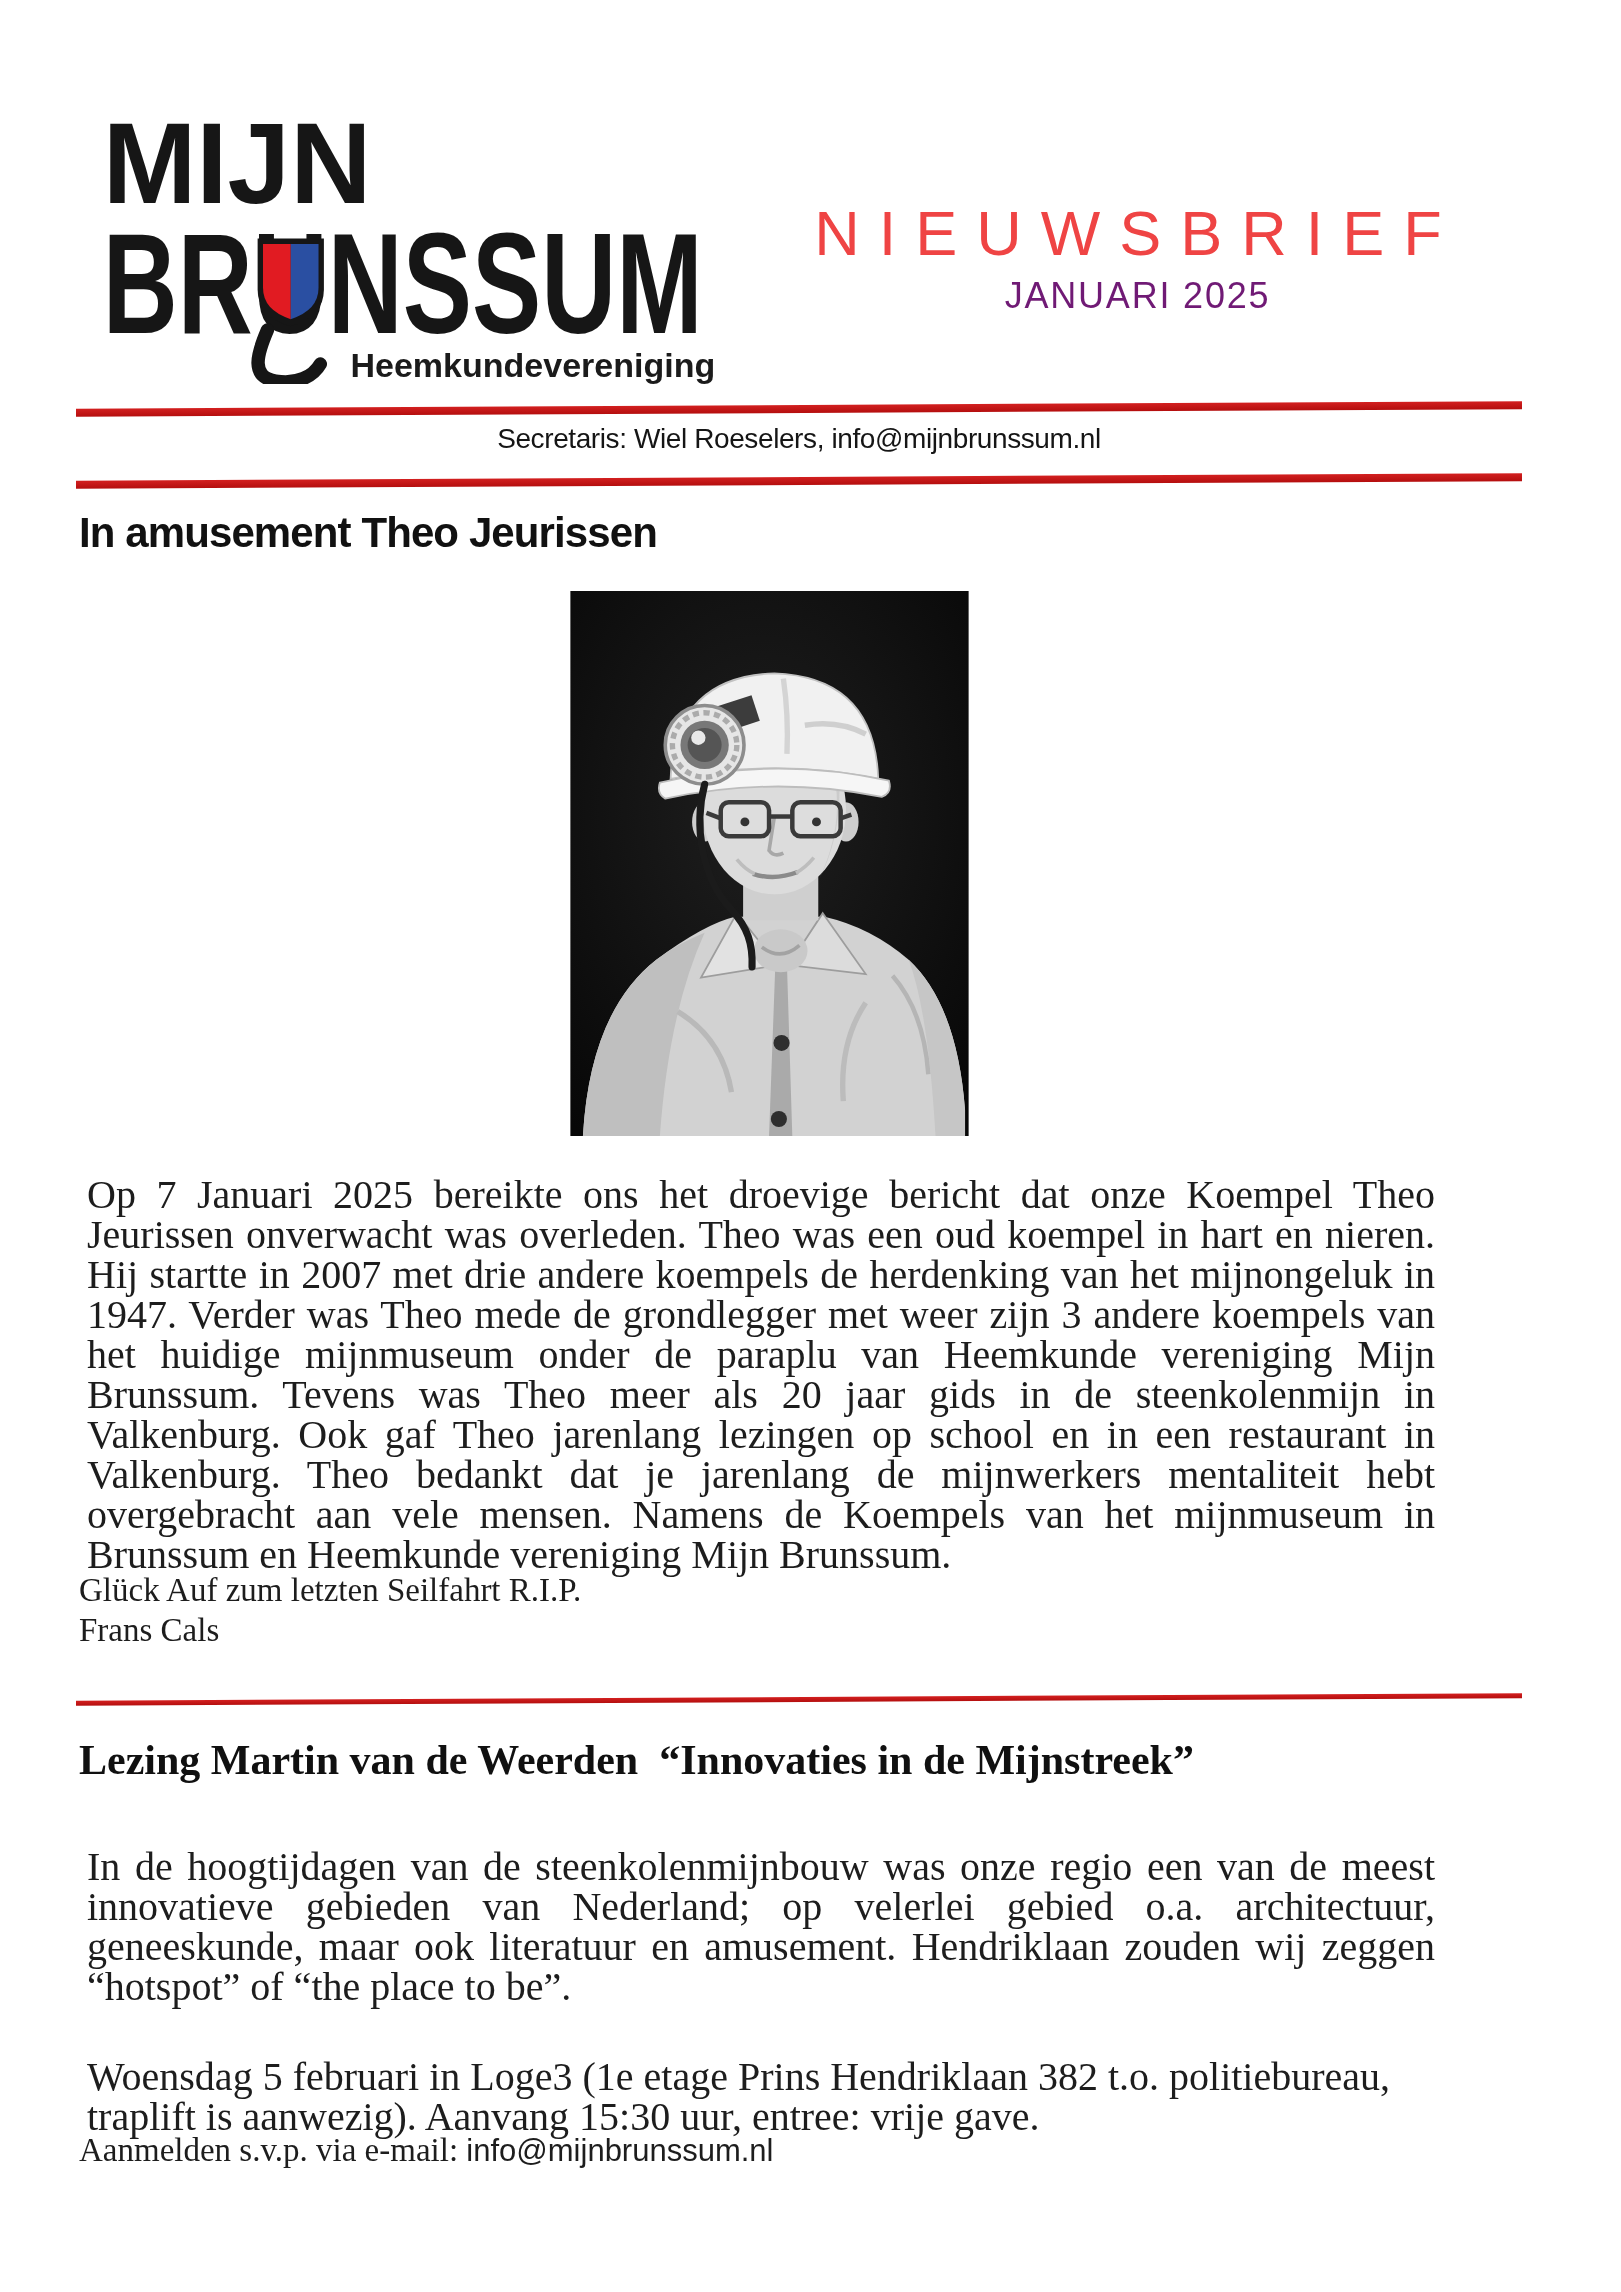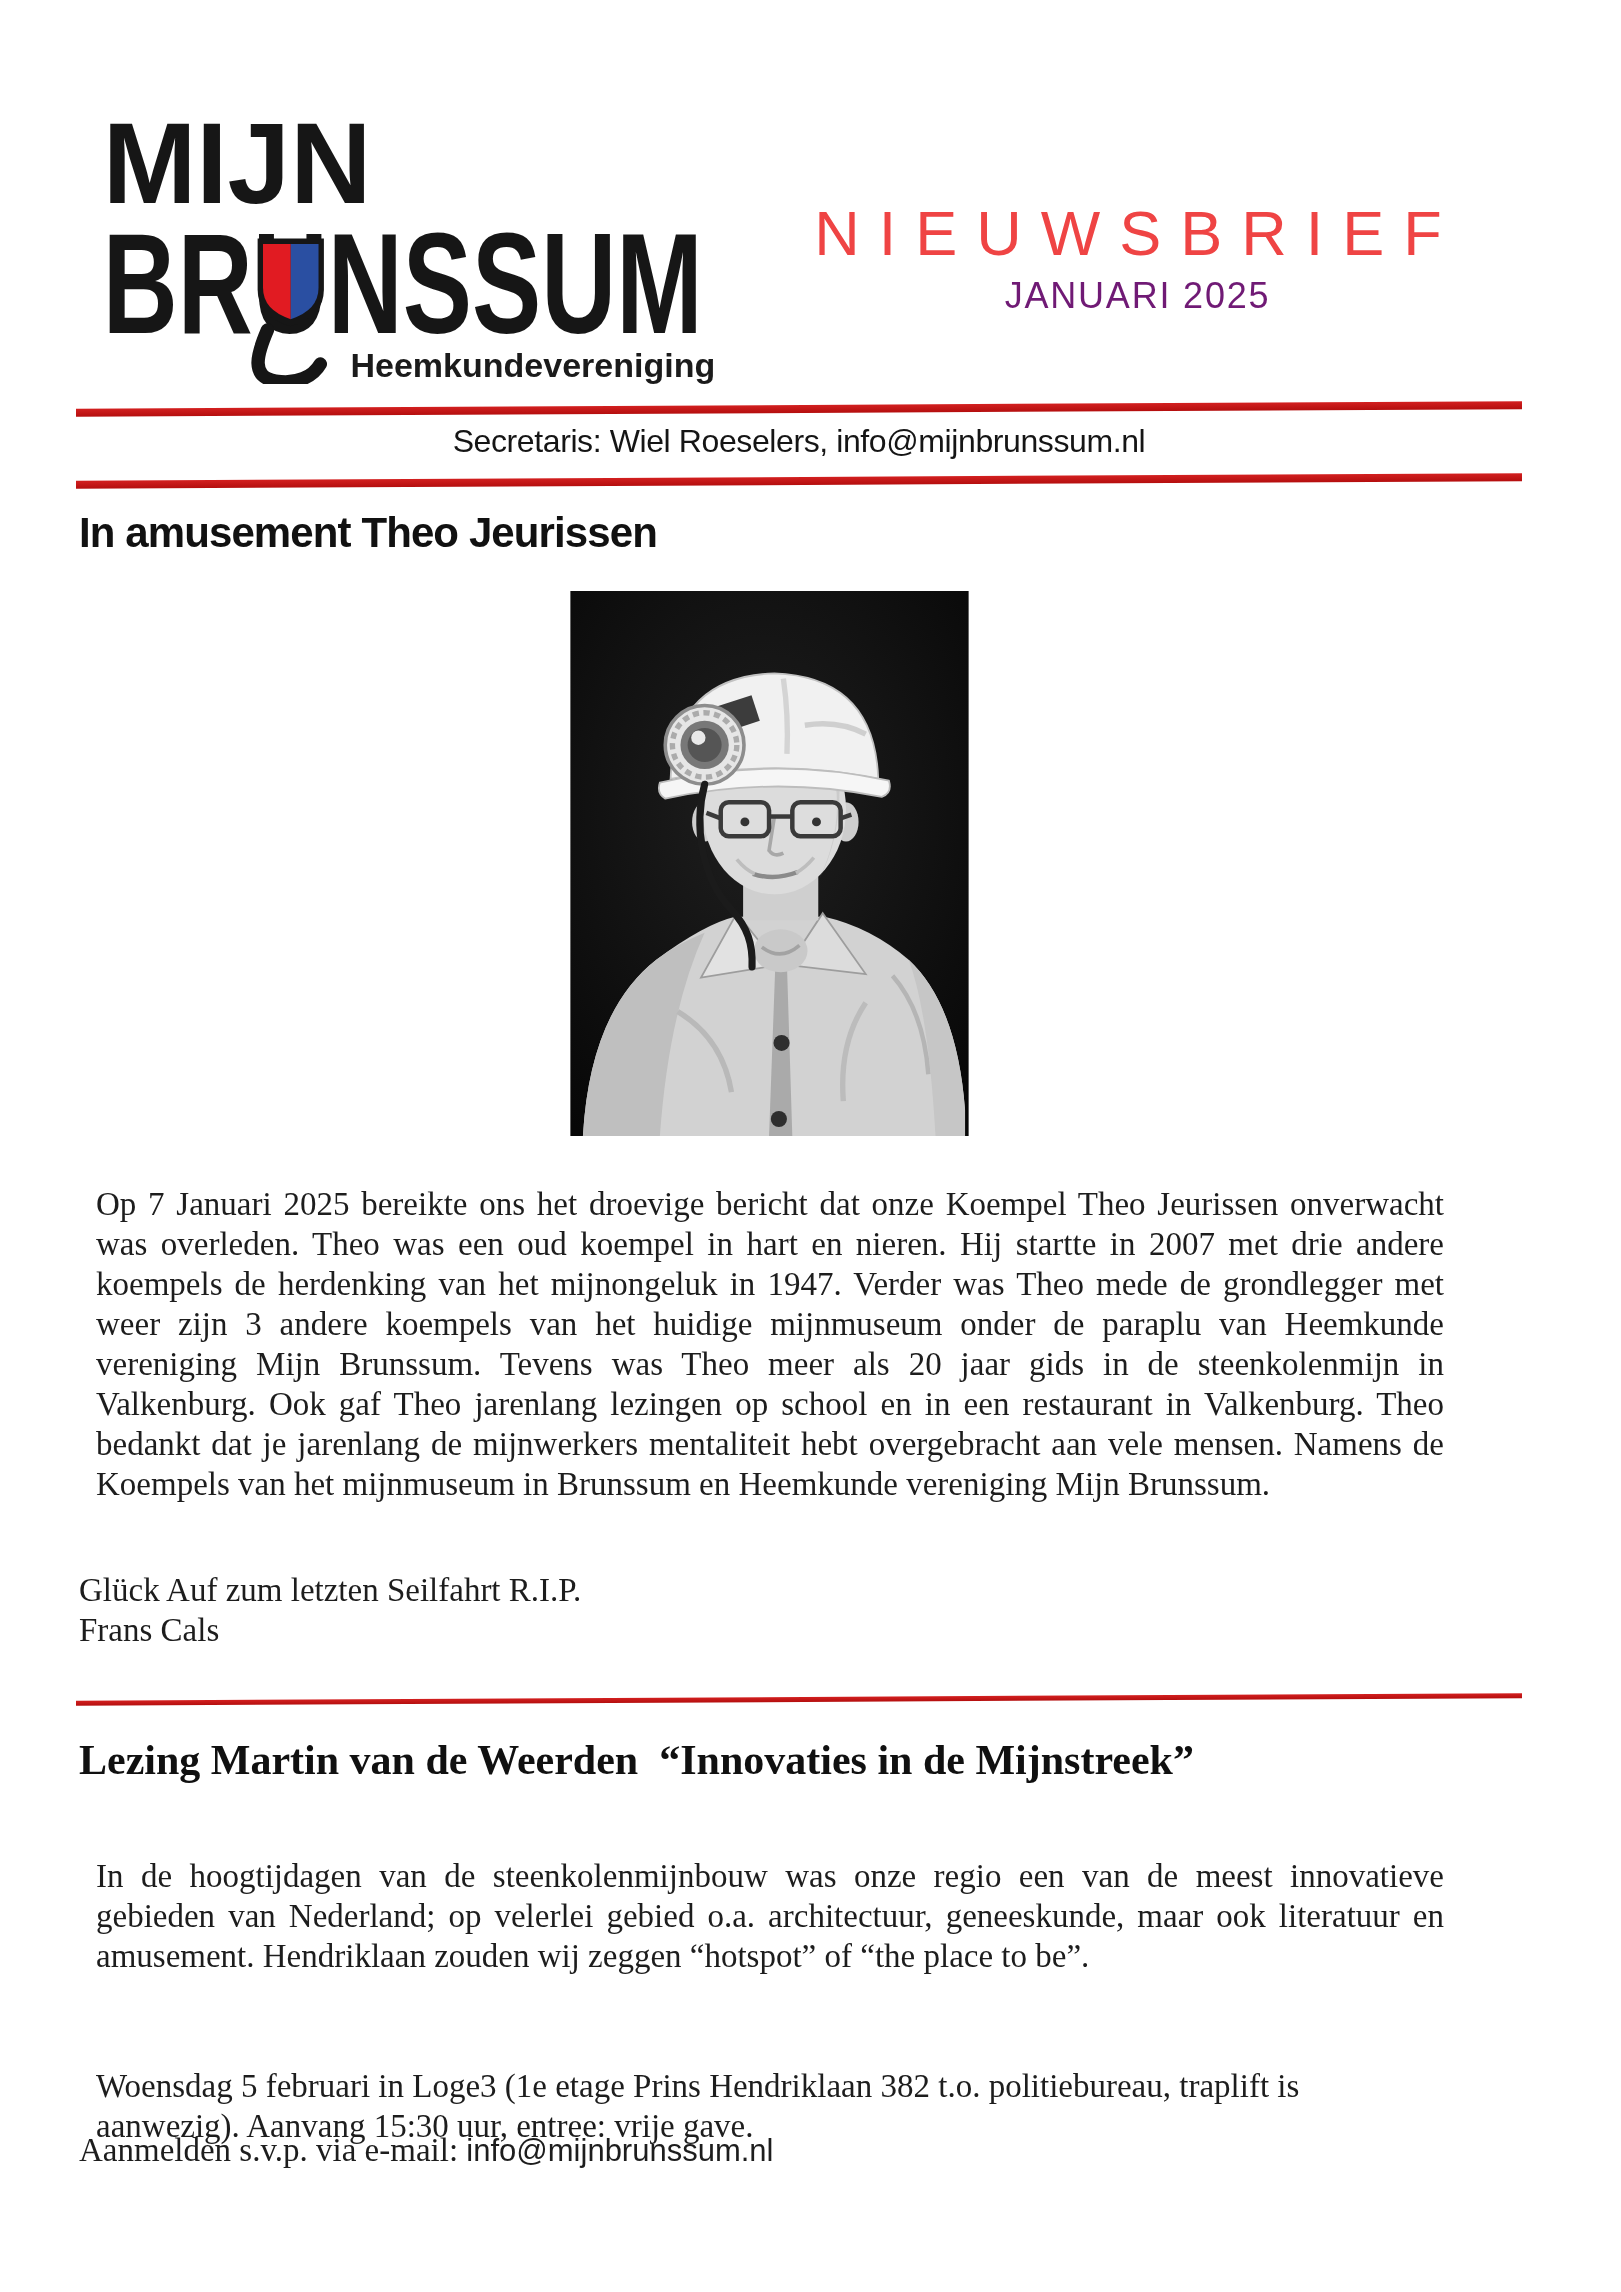--- a/index.html
+++ b/index.html
@@ -29,34 +29,34 @@
   .rule.thick{height:8px;}
   .rule.thin{height:4.5px;}
   .rule-a{top:405px;}
   .rule-b{top:477px;}
   .rule-c{top:1697px;}
   .rule-d{top:2204px;}
   .secretary{
     position:absolute;left:76px;top:423px;width:1446px;
     text-align:center;
     font-family:"Liberation Sans", sans-serif;
-    font-size:32px;color:#151515;letter-spacing:-0.4px;
+    font-size:28px;color:#151515;letter-spacing:-0.4px;
   }
   
   .h-memoriam{
     position:absolute;left:79px;top:509px;margin:0;
     font-family:"Liberation Sans", sans-serif;
     font-size:42px;font-weight:bold;color:#111;
     letter-spacing:-0.9px;white-space:pre;
   }
   .photo{position:absolute;left:570px;top:591px;width:399px;height:545px;margin:0;}
   .photo svg{display:block;width:100%;height:100%;}
   .body-col{position:absolute;left:79px;width:1348px;}
   .para{
-    margin:17px;font-size:33px;line-height:40px;color:#1d1d1d;
+    margin:8px;font-size:40px;line-height:40px;color:#1d1d1d;
     text-align:justify;
   }
   .para.left{text-align:left;}
   .mem-body{top:1167px;}
   .mem-close1{top:1570px;}
   .mem-close2{top:1610px;}
   .line{margin:0;font-size:33px;line-height:40px;color:#1d1d1d;text-align:left;}
   
   .h-lezing{
     position:absolute;left:79px;top:1736px;margin:0;

